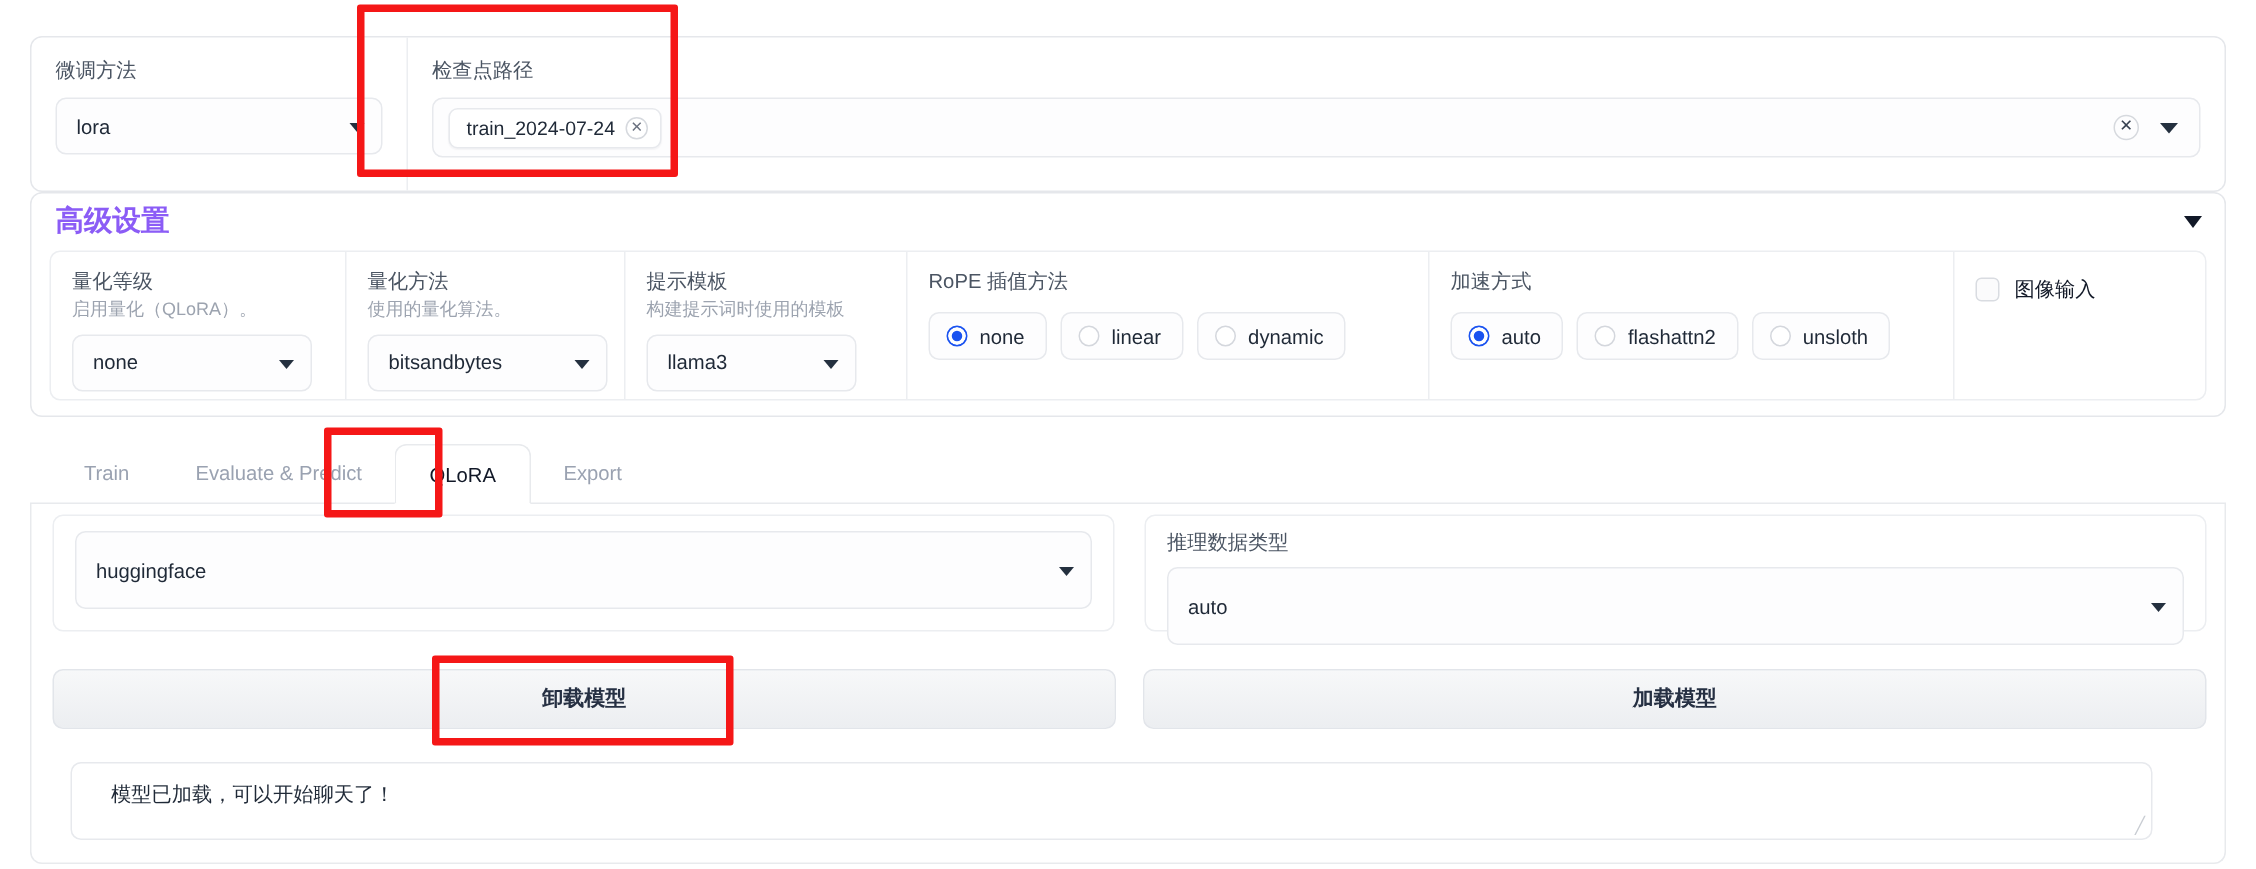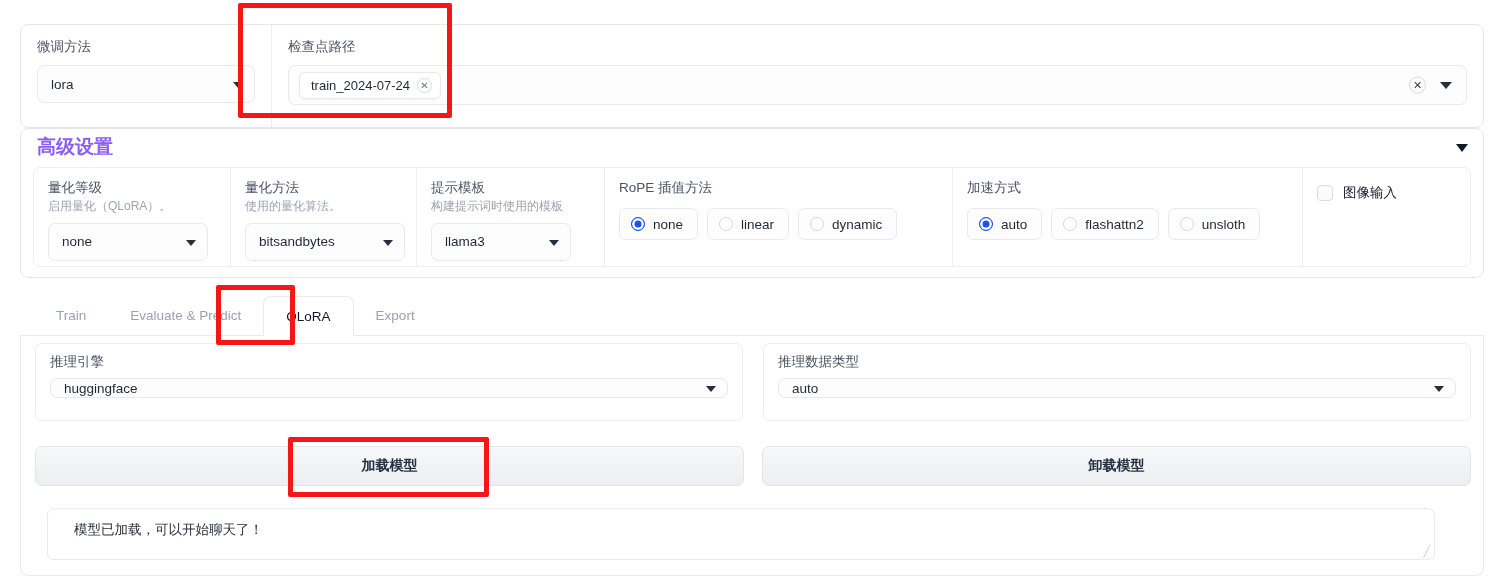--- a/index.html
+++ b/index.html
@@ -260,21 +260,21 @@
     display: flex;
     gap: 20px;
   }
   .engine-col {
     flex: 1;
     border: 1px solid #eceef1;
     border-radius: 7px;
     padding: 10px 14px 0 14px;
   }
   .engine-col .field-label { margin-bottom: 8px; }
-  .engine-col .select { height: 20px; }
+  .engine-col .select { height: 52px; }
 
   .btn-row {
     position: absolute;
     left: 14px; top: 110px;
     width: 1436px; height: 40px;
     display: flex;
     gap: 18px;
   }
   .btn {
     flex: 1;
@@ -427,38 +427,37 @@
     <div class="tab">Train</div>
     <div class="tab">Evaluate &amp; Predict</div>
     <div class="tab active">QLoRA</div>
     <div class="tab">Export</div>
   </div>
 
   <div class="chatpanel">
 
     <div class="engine-row">
       <div class="engine-col">
-        <div class="field-label">推理引擎</div>
         <div class="select">
           <span>huggingface</span>
           <span class="caret"></span>
         </div>
       </div>
       <div class="engine-col">
         <div class="field-label">推理数据类型</div>
         <div class="select">
           <span>auto</span>
           <span class="caret"></span>
         </div>
       </div>
     </div>
 
     <div class="btn-row">
+      <div class="btn">卸载模型</div>
       <div class="btn">加载模型</div>
-      <div class="btn">卸载模型</div>
     </div>
 
     <div class="chatbox">
       <span>模型已加载，可以开始聊天了！</span>
       <span class="resize-grip">╱</span>
     </div>
 
   </div>
 
   <div class="annot" style="left:238px; top:3px; width:214px; height:115px;"></div>

